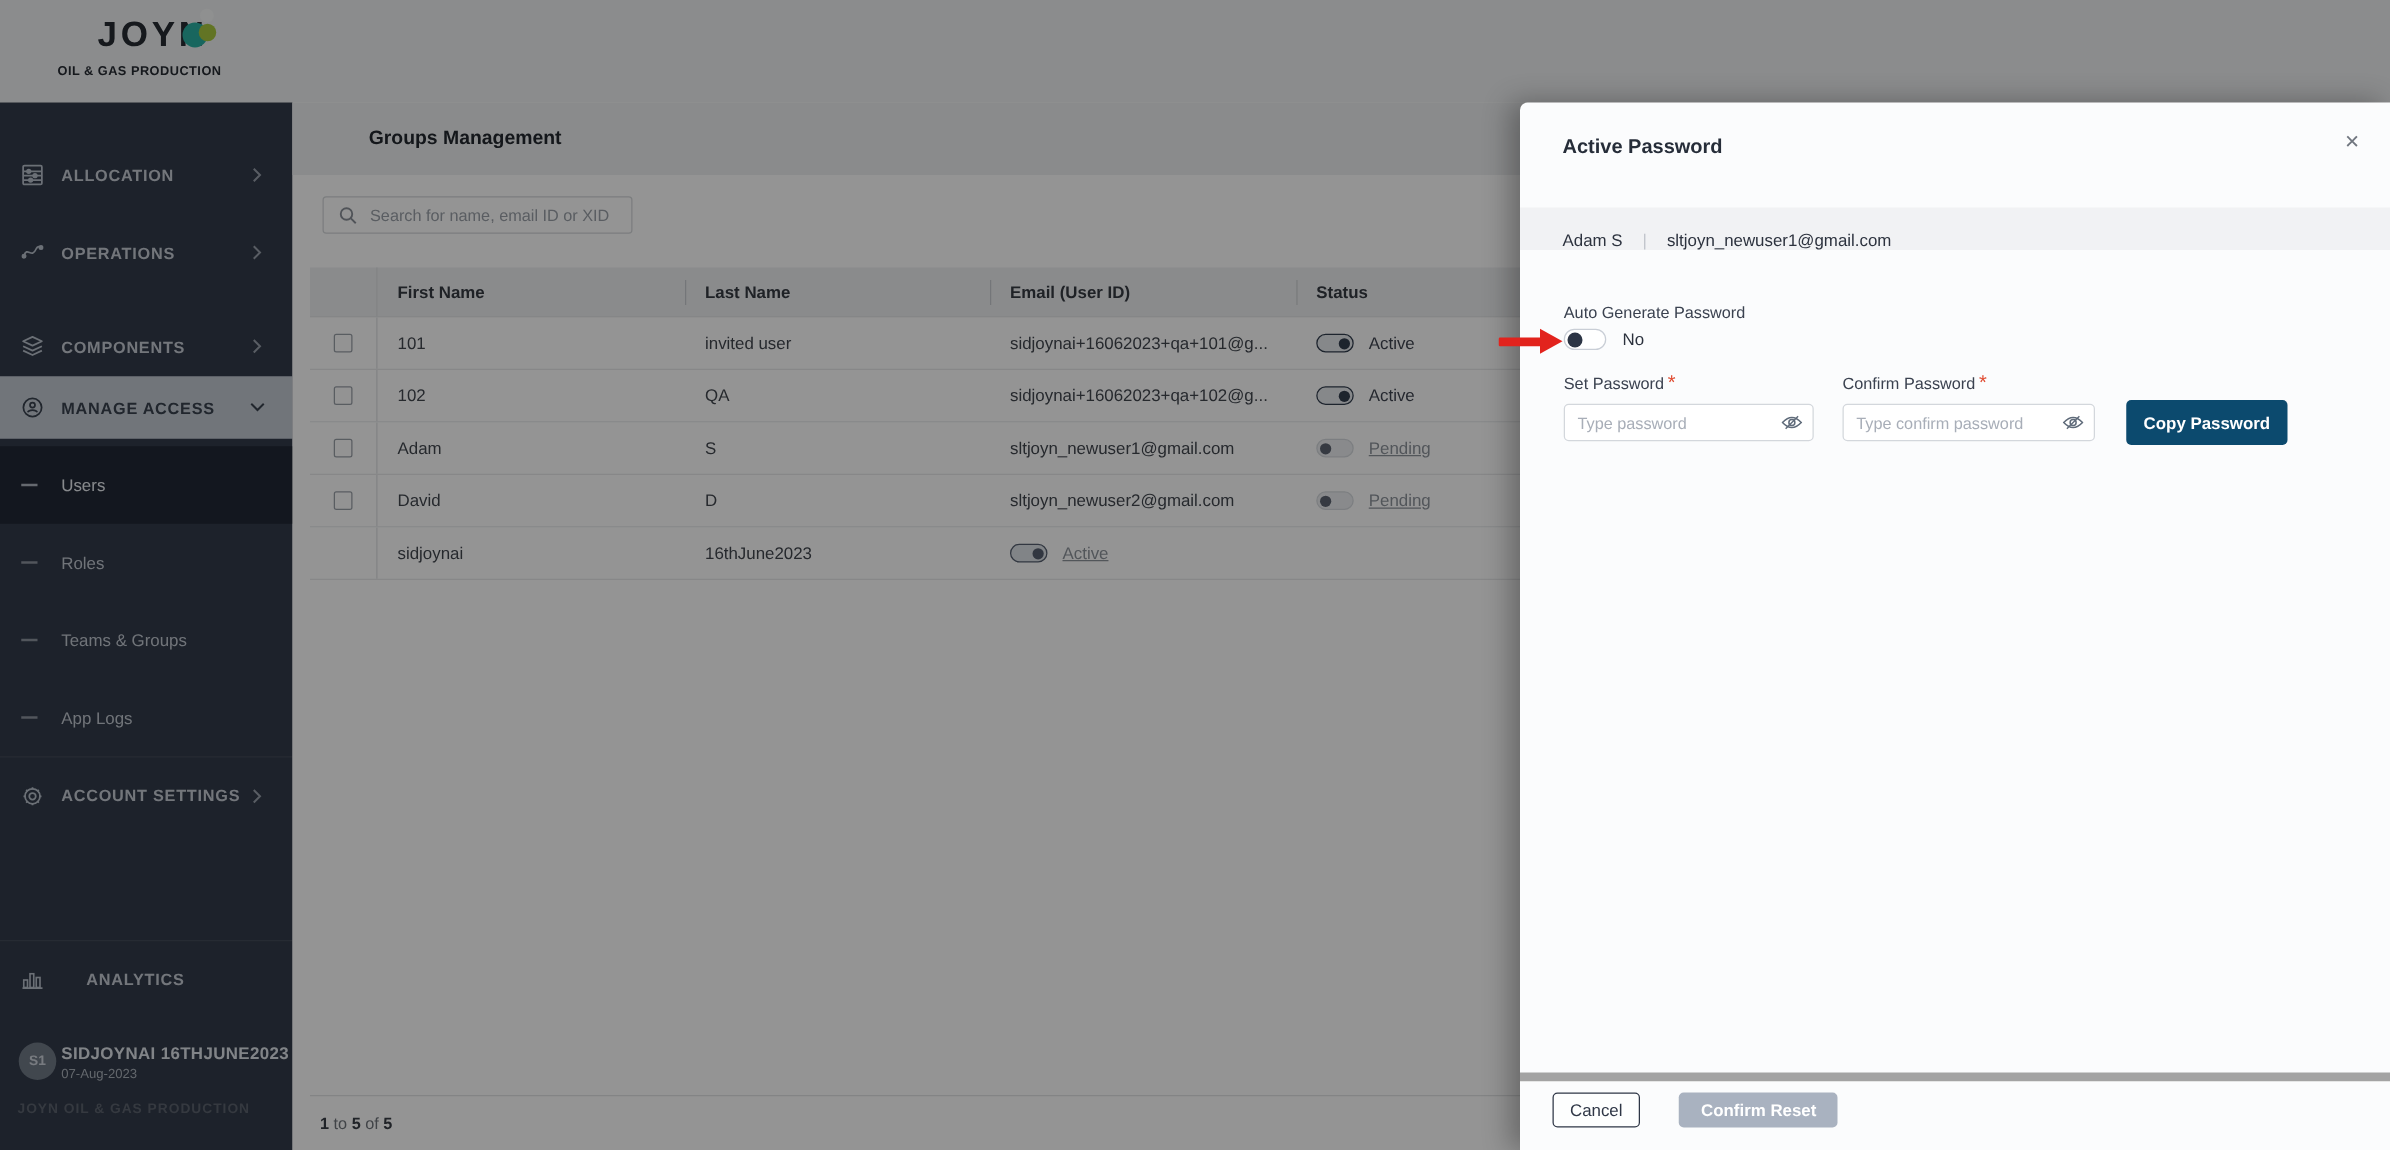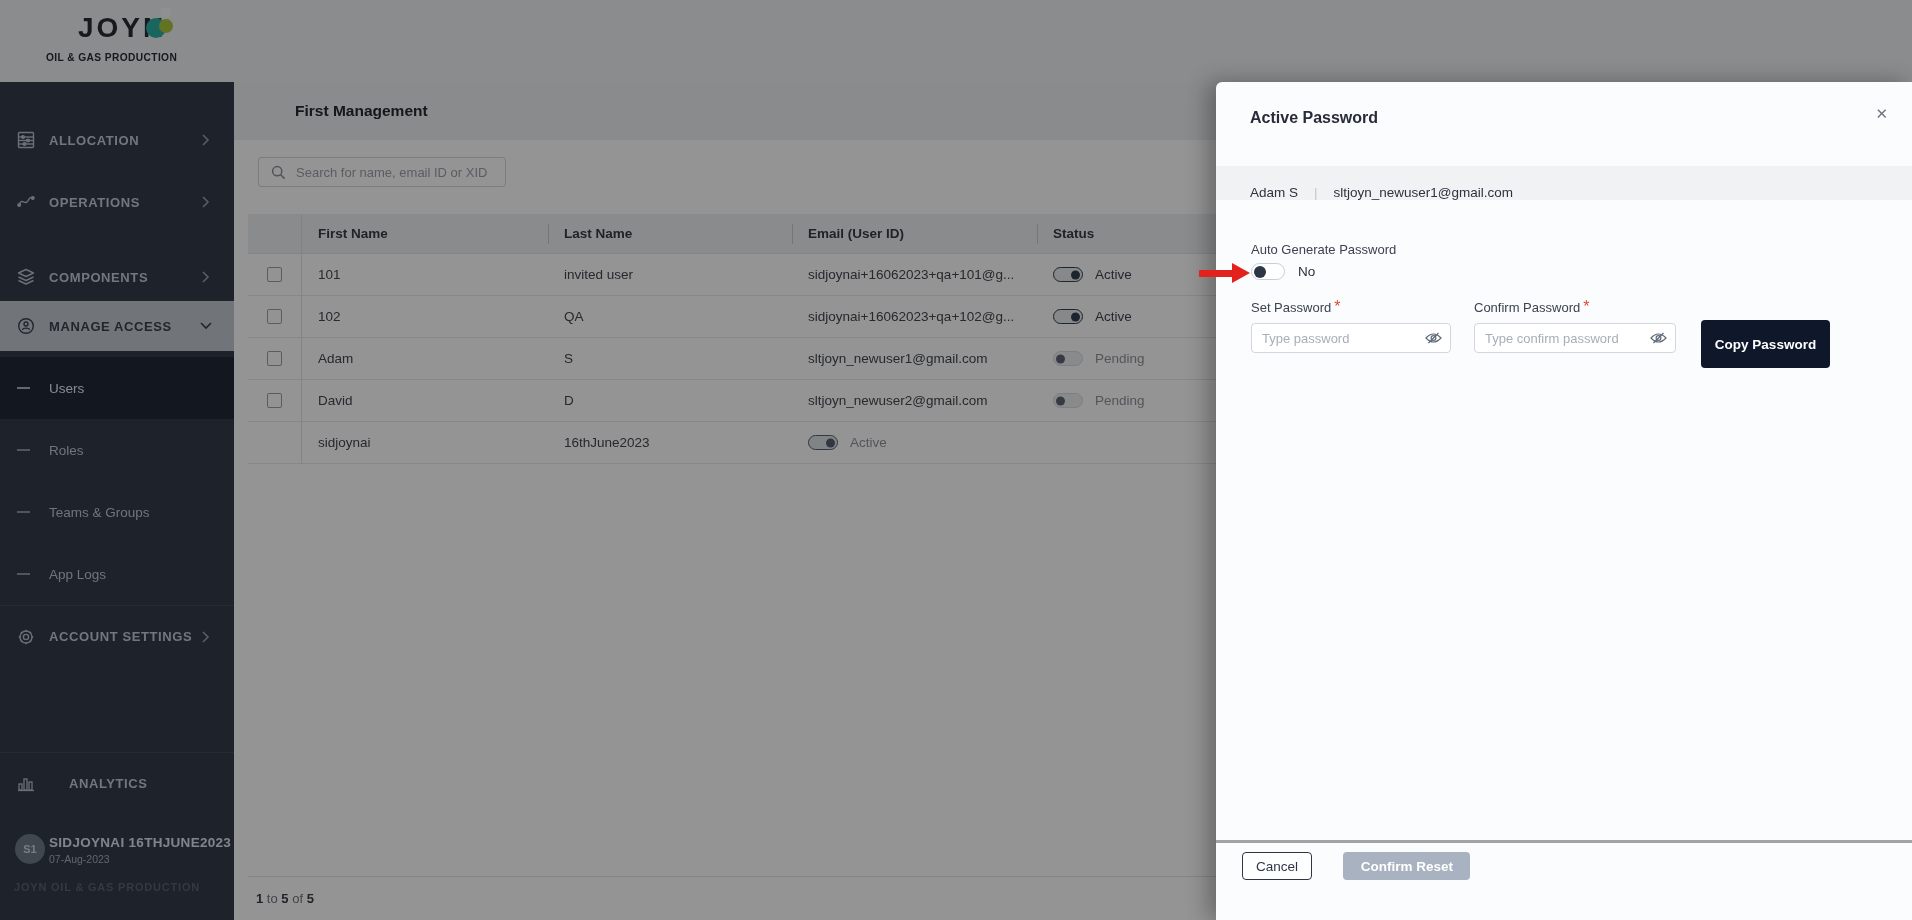--- a/index.html
+++ b/index.html
@@ -64,21 +64,21 @@
 
   .toggle { position:relative; width:30px; height:15px; border-radius:8px; flex:0 0 auto; cursor:pointer; }
   .toggle .knob { position:absolute; top:50%; transform:translateY(-50%); width:9px; height:9px; border-radius:50%; }
   .t-on { border:1.5px solid #333e4f; background:#e7eaee; }
   .t-on .knob { right:2px; background:#333e4f; }
   .t-off { border:1px solid #d6dade; background:#eceef1; }
   .t-off .knob { left:2px; background:#5d6572; }
   .t-dim { border:1.5px solid #566070; background:#dfe3e8; }
   .t-dim .knob { right:2px; background:#566070; }
   .status-label { margin-left:12px; }
-  .lbl-dark { color:#3f4450; } .lbl-gray { color:#8e949c; }
+  .lbl-dark { color:#3f4450; } .lbl-gray { color:#8e949c;text-decoration:underline; }
 
   .main-footer { position:absolute; left:14px; right:0; bottom:0; height:44px; border-top:1px solid #e2e3e5; display:flex; align-items:center; font-size:13px; color:#70757c; }
   .main-footer .pg { padding-left:8px; }
   .main-footer b { color:#383d45; font-weight:700; }
 
   
   .overlay { position:absolute; inset:0; background:rgba(0,0,0,0.42); z-index:50; }
 
   
   .drawer { position:absolute; left:1216px; top:82px; width:696px; height:838px; background:#fbfcfd; z-index:60; border-top-left-radius:6px; box-shadow:-8px 0 22px rgba(0,0,0,.30); }
@@ -95,22 +95,22 @@
   .field { width:200px; margin-right:23px; }
   .field-2 { width:202px; }
   .f-label { font-size:13px; color:#3b4250; }
   .f-req { color:#e04b31; margin-left:3px; }
   .f-input-wrap { position:relative; margin-top:7px; }
   .f-input-wrap input { width:100%; height:30px; border:1px solid #d3d7dc; border-radius:4px; background:#fff; padding:0 30px 0 10px; font-size:13px; color:#42474f; font-family:inherit; outline:none; }
   .f-input-wrap input::placeholder { color:#a8aeb8; }
   .eye { position:absolute; right:9px; top:50%; transform:translateY(-50%); color:#5f6b7a; cursor:pointer; display:flex; }
   .copy-wrap { padding-top:22px; margin-left:2px; }
   .btn { display:inline-flex; align-items:center; justify-content:center; border-radius:4px; font-size:13.5px; font-weight:700; cursor:pointer; font-family:inherit; }
-  .btn-copy { width:129px; height:48px; background:#0f172a; color:#fff; border:none; }
-  .drawer-footer { position:absolute; left:0; right:0; bottom:0; height:80px; border-top:3px solid #a3a3a3; padding:9px 0 14px 26px; }
+  .btn-copy { width:129px; height:36px; background:#0c4a6e; color:#fff; border:none; }
+  .drawer-footer { position:absolute; left:0; right:0; bottom:0; height:62px; border-top:7px solid #a3a3a3; padding:9px 0 14px 26px; }
   .btn-cancel { width:70px; height:28px; background:#fdfefe; color:#2e3646; border:1.5px solid #2e3646; font-weight:400; }
   .btn-confirm { width:127px; height:28px; background:#a9b2c0; color:#fff; border:none; margin-left:27px; }
 
   
   .arrow { position:absolute; left:1199px; top:263px; width:52px; height:20px; z-index:70; }
   .arrow-shaft { position:absolute; left:0; top:6.5px; width:34px; height:7px; background:#e2231d; border-radius:1px; }
   .arrow-head { position:absolute; left:33px; top:0; width:0; height:0; border-left:18px solid #e2231d; border-top:10px solid transparent; border-bottom:10px solid transparent; }
 </style>
 </head>
 <body>
@@ -226,21 +226,21 @@
       <div class="avatar">S1</div>
       <div class="profile-name">SIDJOYNAI 16THJUNE2023</div>
       <div class="profile-date">07-Aug-2023</div>
     </div>
 
     <div class="side-footer">JOYN OIL &amp; GAS PRODUCTION</div>
   </div>
 
   <div class="main">
     <div class="titlebar">
-      <div class="page-title">First Management</div>
+      <div class="page-title">Groups Management</div>
     </div>
 
     <div class="searchbox">
       <svg width="15" height="15" viewBox="0 0 15 15" fill="none" stroke="currentColor" stroke-width="1.5">
         <circle cx="6.2" cy="6.2" r="4.6"></circle>
           <line x1="9.7" y1="9.7" x2="13.6" y2="13.6"></line>
       </svg>
       <input type="text" placeholder="Search for name, email ID or XID" style="">
     </div>
 

